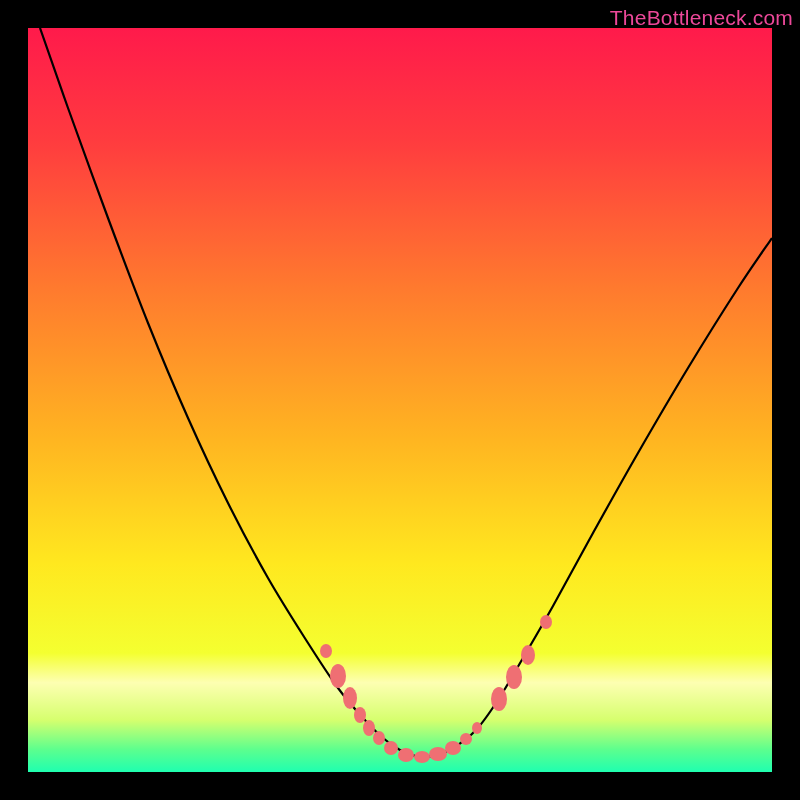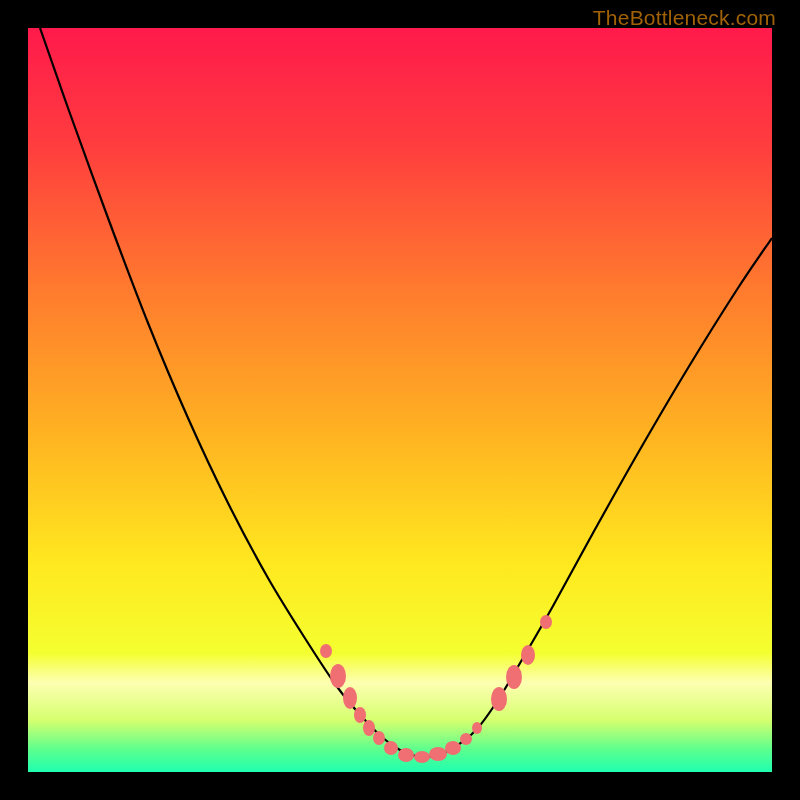--- a/index.html
+++ b/index.html
@@ -23,22 +23,22 @@
     position: absolute;
     left: 28px;
     top: 28px;
     width: 744px;
     height: 744px;
     overflow: hidden;
   }
   .watermark {
     position: absolute;
     top: 6px;
-    right: 24px;
-    color: #a16207;
+    right: 7px;
+    color: #ec4899;
     font-size: 21px;
     font-weight: 500;
     letter-spacing: 0.2px;
     z-index: 50;
   }
   svg {
     display: block;
   }
 </style>
 </head>

